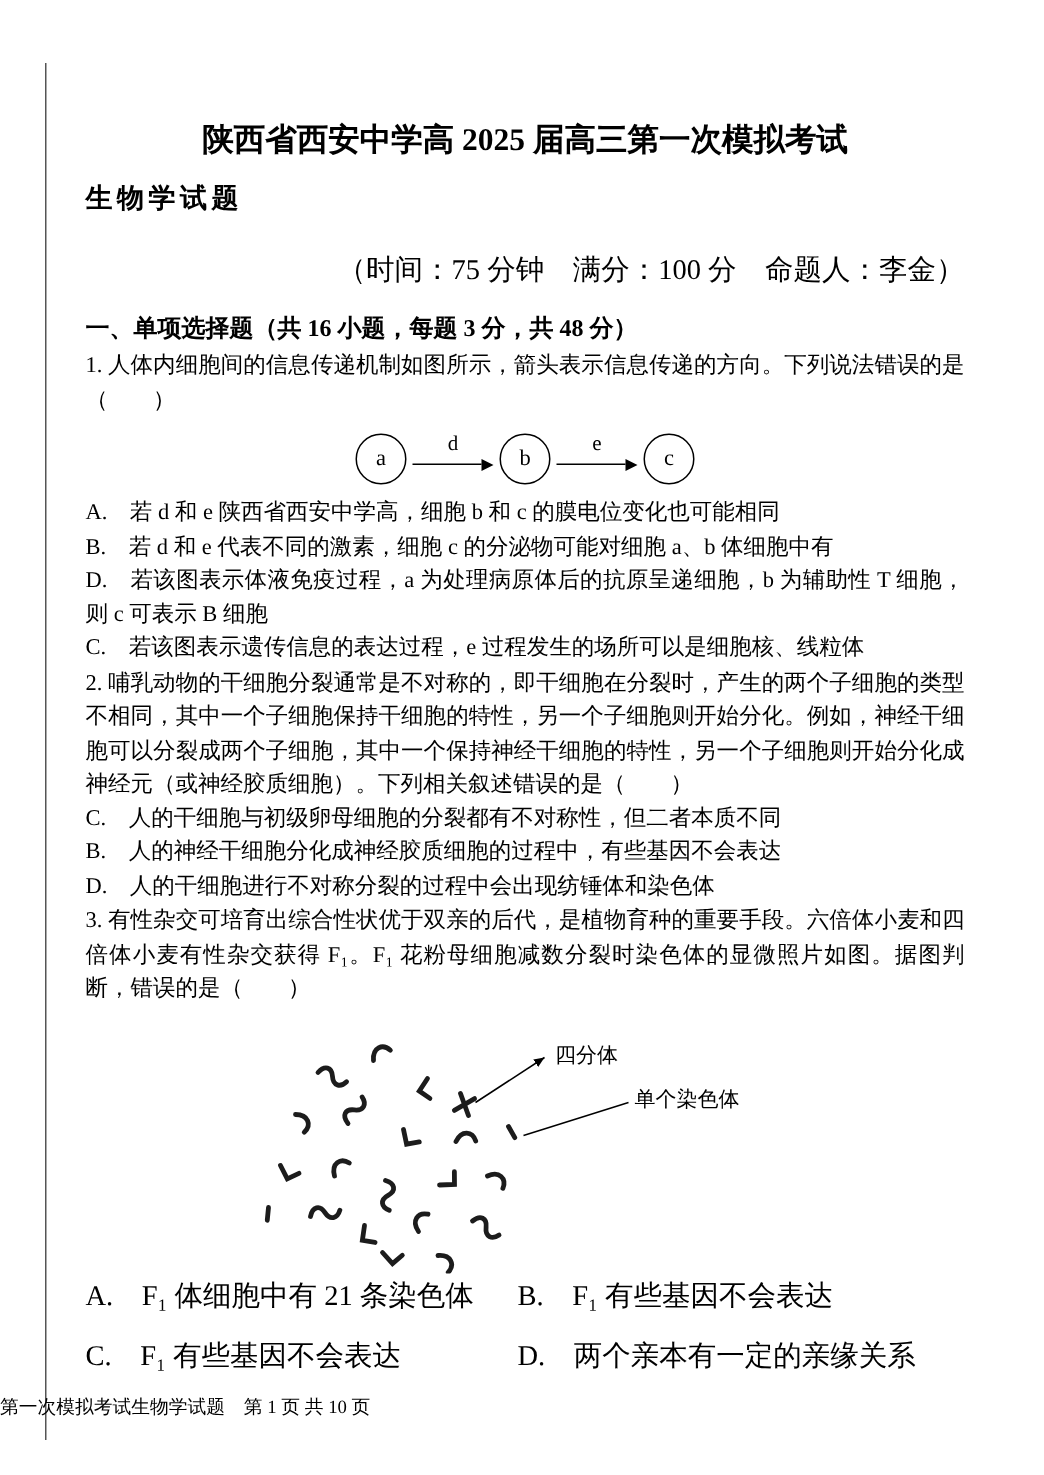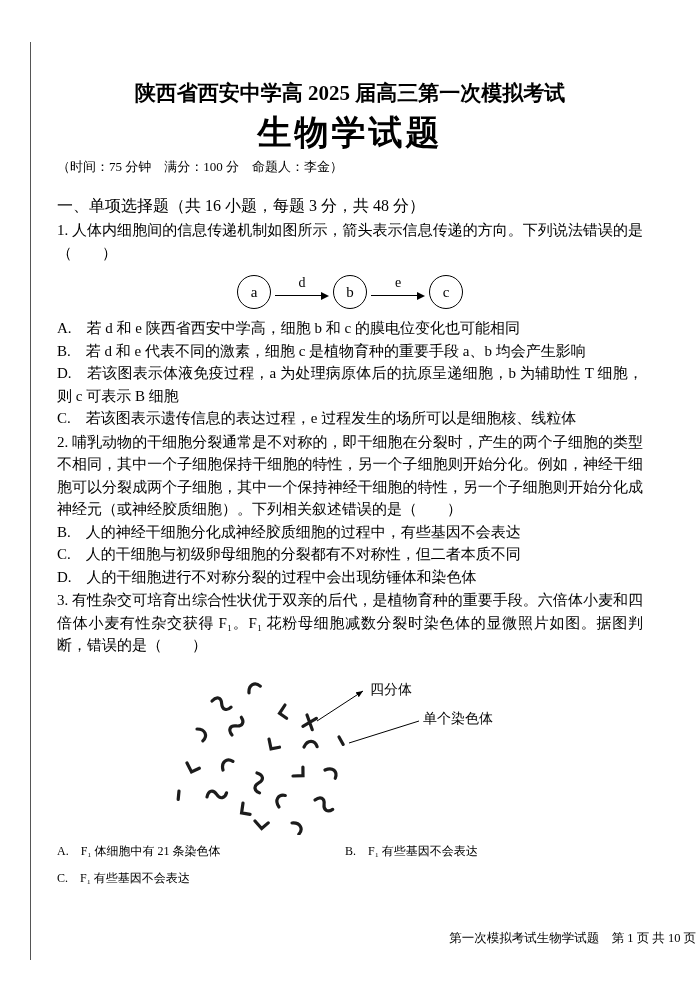--- a/index.html
+++ b/index.html
@@ -28,36 +28,36 @@
   }
   .exam-title {
     margin-top: 80px;
     text-align: center;
     font-size: 21px;
     font-weight: bold;
     line-height: 27px;
   }
   .exam-subtitle {
     margin-top: 9px;
-    text-align: center;
-    font-size: 34px;
+    text-align: left;
+    font-size: 18px;
     font-weight: bold;
     letter-spacing: 3px;
     line-height: 33px;
   }
   .exam-meta {
-    margin-top: 7px;
-    text-align: left;
-    font-size: 13px;
+    margin-top: 21px;
+    text-align: right;
+    font-size: 19px;
     line-height: 21px;
   }
   .section-heading {
     margin-top: 17px;
     font-size: 16px;
-    font-weight: normal;
+    font-weight: bold;
     line-height: 24px;
   }
   .stem, .opt {
     font-size: 15px;
     line-height: 22.5px;
     margin: 0;
     text-align: justify;
   }
   .q { margin-top: 1px; }
   
@@ -108,30 +108,30 @@
   
   .q3-figure {
     position: relative;
     margin: 6px 0 2px 100px;
     width: 440px;
     height: 172px;
   }
   .q3-options {
     display: grid;
     grid-template-columns: 288px 1fr;
-    row-gap: 3px;
-    font-size: 12px;
+    row-gap: 16px;
+    font-size: 19px;
     line-height: 24px;
     margin-top: 4px;
   }
   .page-footer {
     position: absolute;
     left: 0; right: 0;
     bottom: 36px;
-    text-align: right;
+    text-align: left;
     font-size: 12.5px;
     color: #000;
   }
 </style>
 </head>
 <body>
 
 <div class="page">
   <div class="margin-line"></div>
 
@@ -162,29 +162,29 @@
           <span class="arrow-label">e</span>
           <span class="shaft"></span>
           <span class="head"></span>
         </div>
         <div class="circle-node">
           <span>c</span>
         </div>
       </div>
 
       <p class="opt">A.　若 d 和 e 陕西省西安中学高，细胞 b 和 c 的膜电位变化也可能相同</p>
-      <p class="opt">B.　若 d 和 e 代表不同的激素，细胞 c 是植物育种的重要手段 a、b 均会产生影响</p>
+      <p class="opt">B.　若 d 和 e 代表不同的激素，细胞 c 的分泌物可能对细胞 a、b 体细胞中有</p>
       <p class="opt">D.　若该图表示体液免疫过程，a 为处理病原体后的抗原呈递细胞，b 为辅助性 T 细胞，则 c 可表示 B 细胞</p>
       <p class="opt">C.　若该图表示遗传信息的表达过程，e 过程发生的场所可以是细胞核、线粒体</p>
     </div>
 
     <div class="q">
       <p class="stem">2. 哺乳动物的干细胞分裂通常是不对称的，即干细胞在分裂时，产生的两个子细胞的类型不相同，其中一个子细胞保持干细胞的特性，另一个子细胞则开始分化。例如，神经干细胞可以分裂成两个子细胞，其中一个保持神经干细胞的特性，另一个子细胞则开始分化成神经元（或神经胶质细胞）。下列相关叙述错误的是（　　）</p>
+      <p class="opt">C.　人的干细胞与初级卵母细胞的分裂都有不对称性，但二者本质不同</p>
       <p class="opt">B.　人的神经干细胞分化成神经胶质细胞的过程中，有些基因不会表达</p>
-      <p class="opt">C.　人的干细胞与初级卵母细胞的分裂都有不对称性，但二者本质不同</p>
       <p class="opt">D.　人的干细胞进行不对称分裂的过程中会出现纺锤体和染色体</p>
     </div>
 
     <div class="q">
       <p class="stem">3. 有性杂交可培育出综合性状优于双亲的后代，是植物育种的重要手段。六倍体小麦和四倍体小麦有性杂交获得 F₁。F₁ 花粉母细胞减数分裂时染色体的显微照片如图。据图判断，错误的是（　　）</p>
 
       <div class="q3-figure">
         <svg width="440" height="172" viewBox="0 0 440 172" xmlns="http://www.w3.org/2000/svg">
           <defs>
             <marker id="ah" markerWidth="9" markerHeight="8" refX="7" refY="3" orient="auto">
@@ -220,19 +220,20 @@
             <line x1="192" y1="80" x2="262" y2="58" stroke="#000" stroke-width="1"></line>
             <text x="266" y="60" font-size="14" fill="#000">单个染色体</text>
           </g>
         </svg>
       </div>
 
       <div class="q3-options">
         <span>A.　F₁ 体细胞中有 21 条染色体</span>
         <span>B.　F₁ 有些基因不会表达</span>
         <span>C.　F₁ 有些基因不会表达</span>
+        <span>D.　两个亲本有一定的亲缘关系</span>
       </div>
     </div>
 
   </div>
 
   <div class="page-footer">第一次模拟考试生物学试题　第 1 页 共 10 页</div>
 </div>
 
 </body></html>

